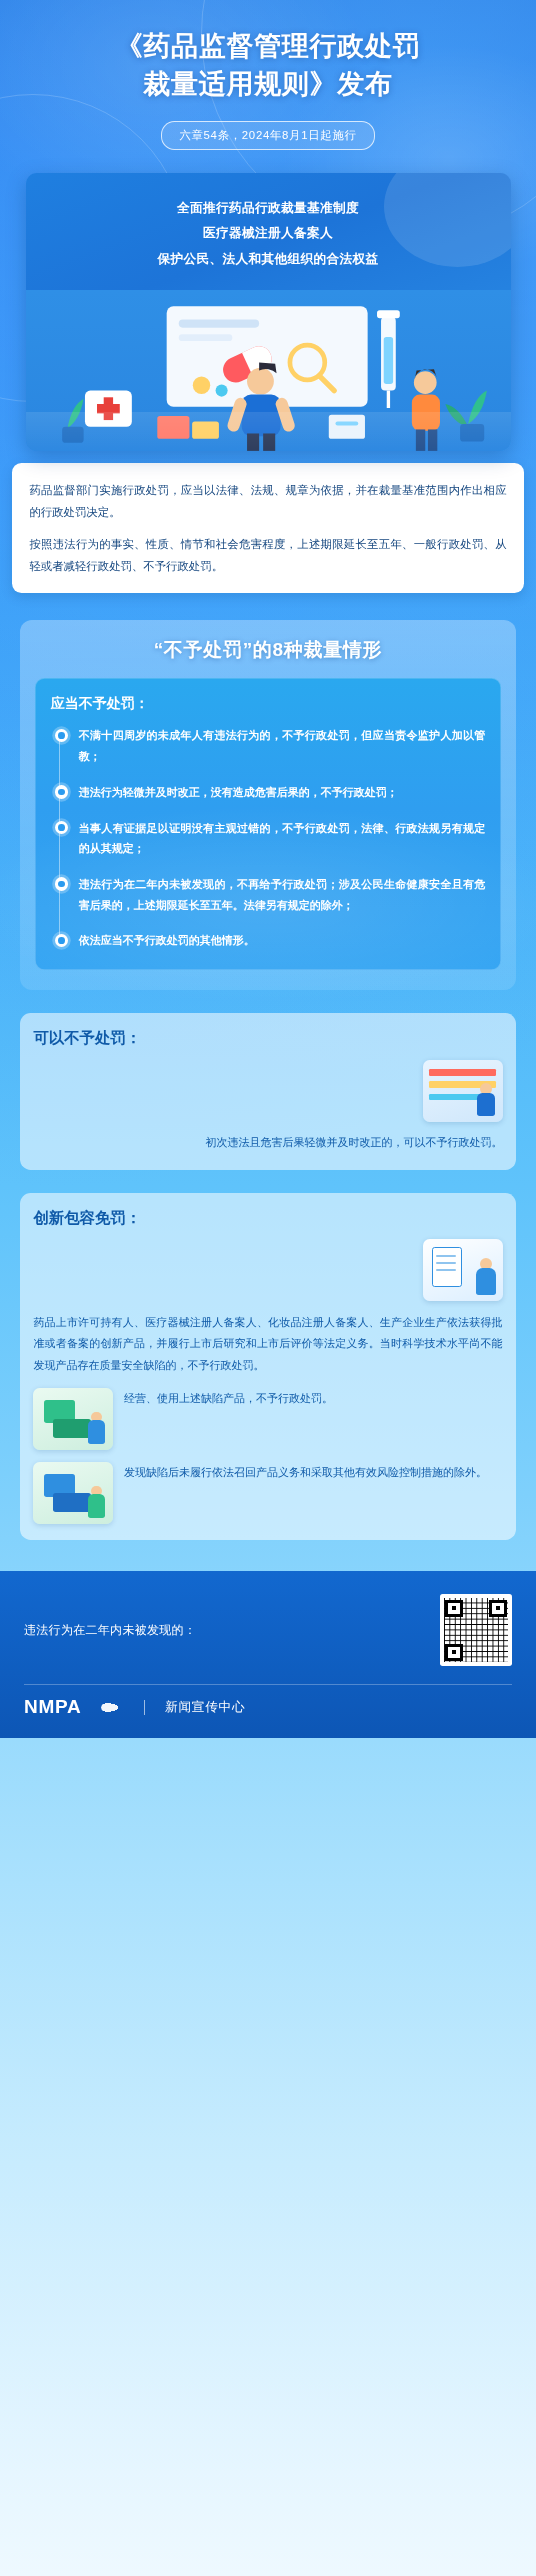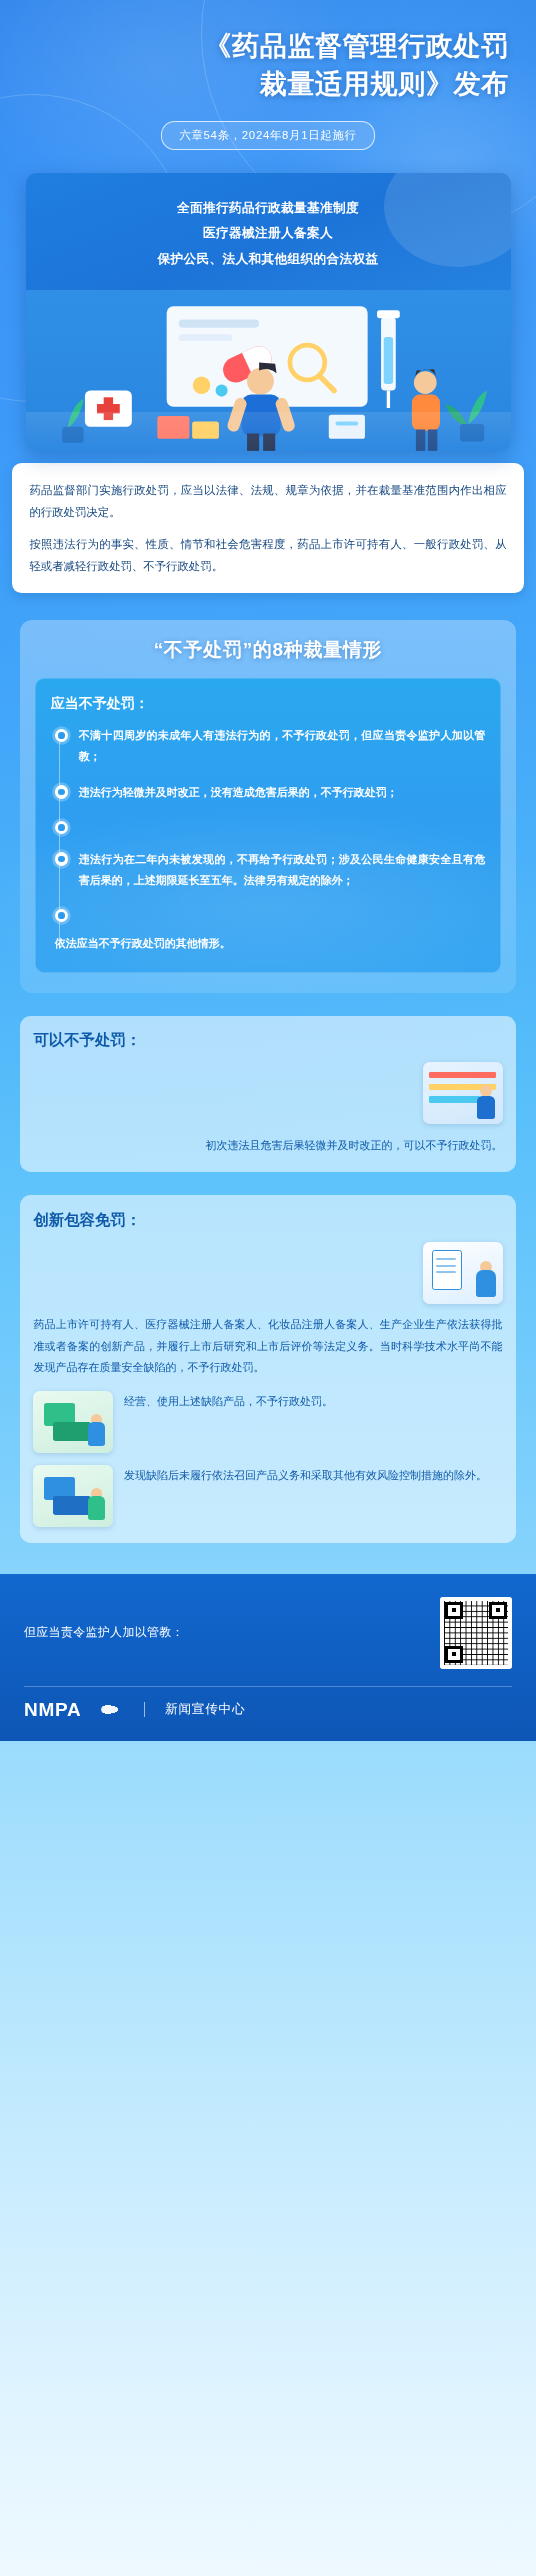--- a/index.html
+++ b/index.html
@@ -30,21 +30,21 @@
     background: radial-gradient(ellipse at center, rgba(255,255,255,0.13) 0%, rgba(255,255,255,0) 68%); }
   .sw3 { width: 603px; height: 201px; left: -34px; top: 804px;
     background: radial-gradient(ellipse at center, rgba(255,255,255,0.10) 0%, rgba(255,255,255,0) 70%); }
   .arc {
     position:absolute; border: 1.3px solid rgba(255,255,255,0.18); border-radius: 50%;
   }
   .arc1 { width: 415px; height: 415px; left: 201px; top: -174px; }
   .arc2 { width: 308px; height: 308px; left: -121px; top: 94px; }
 
   
-  .header { position: relative; padding: 27px 27px 0; text-align: right; }
+  .header { position: relative; padding: 27px 27px 0; text-align: center; }
   .title {
     color: #ffffff;
     font-size: 27px;
     font-weight: bold;
     line-height: 1.42;
     letter-spacing: 0.7px;
     text-shadow: 0 1.3px 6.7px rgba(0,40,110,0.35);
   }
   .subtitle-wrap { margin-top: 17.4px; display: flex; justify-content: center; }
   .subtitle {
@@ -138,21 +138,21 @@
   .bullet-list:before {
     content:""; position:absolute; left: 8px; top: 9.4px; bottom: 9.4px;
     width: 1.3px; background: rgba(255,255,255,0.45);
   }
   .bullet-item {
     position: relative;
     display: flex;
     gap: 10.7px;
     padding: 0 0 14.7px 0;
   }
-  .bullet-item:last-child { padding-bottom: 0; flex-direction: column; }
+  .bullet-item:last-child { padding-bottom: 0; }
   .dot {
     flex: 0 0 auto;
     width: 13.4px; height: 13.4px; margin-top: 3.4px;
     border-radius: 50%;
     background: #ffffff;
     box-shadow: 0 0 0 2.7px rgba(255,255,255,0.25);
     position: relative; z-index: 1;
   }
   .dot:after {
     content:""; position:absolute; left:3.4px; top:3.4px; width:6.7px; height:6.7px;
@@ -338,38 +338,39 @@
         <rect x="648" y="200" width="36" height="26" rx="5" fill="#1f6fc4"></rect>
         <path d="M62 206 q6 -34 24 -44 q-6 32 -24 44 z" fill="#2fbf8f"></path>
         <rect x="54" y="204" width="32" height="24" rx="5" fill="#1f6fc4"></rect>
       </svg>
       <div class="floor"></div>
     </div>
   </div>
 
   <div class="intro-card">
     <p>药品监督部门实施行政处罚，应当以法律、法规、规章为依据，并在裁量基准范围内作出相应的行政处罚决定。</p>
-    <p>按照违法行为的事实、性质、情节和社会危害程度，药品上市许可持有人、一般行政处罚、从轻或者减轻行政处罚、不予行政处罚。</p>
+    <p>按照违法行为的事实、性质、情节和社会危害程度，上述期限延长至五年、一般行政处罚、从轻或者减轻行政处罚、不予行政处罚。</p>
   </div>
 
   <div class="section">
     <div class="section-title">“不予处罚”的8种裁量情形</div>
     <div class="panel">
       <div class="panel-heading">应当不予处罚：</div>
       <div class="bullet-list">
         <div class="bullet-item">
           <span class="dot"></span>
           <span class="bullet-text">不满十四周岁的未成年人有违法行为的，不予行政处罚，但应当责令监护人加以管教；</span>
         </div>
         <div class="bullet-item">
           <span class="dot"></span>
           <span class="bullet-text">违法行为轻微并及时改正，没有造成危害后果的，不予行政处罚；</span>
         </div>
         <div class="bullet-item">
           <span class="dot"></span>
+          <span class="bullet-text">当事人有证据足以证明没有主观过错的，不予行政处罚，法律、行政法规另有规定的从其规定；</span>
         </div>
         <div class="bullet-item">
           <span class="dot"></span>
           <span class="bullet-text">违法行为在二年内未被发现的，不再给予行政处罚；涉及公民生命健康安全且有危害后果的，上述期限延长至五年。法律另有规定的除外；</span>
         </div>
         <div class="bullet-item">
           <span class="dot"></span>
           <span class="bullet-text">依法应当不予行政处罚的其他情形。</span>
         </div>
       </div>
@@ -418,21 +419,21 @@
         <span class="box2" style="background:#1f6fc4"></span>
         <span class="h1"></span>
           <span class="p1" style="background:#2fc08a"></span>
       </div>
       <div class="wtext">发现缺陷后未履行依法召回产品义务和采取其他有效风险控制措施的除外。</div>
     </div>
   </div>
 
   <div class="footer">
     <div class="footer-row">
-      <div class="footer-text">但应当责令监护人加以管教：</div>
+      <div class="footer-text">违法行为在二年内未被发现的：</div>
       <div class="qr">
         <div class="qr-inner">
           <span class="qr-eye tl">
               <i></i>
             </span>
           <span class="qr-eye tr">
               <i></i>
             </span>
           <span class="qr-eye bl">
               <i></i>

